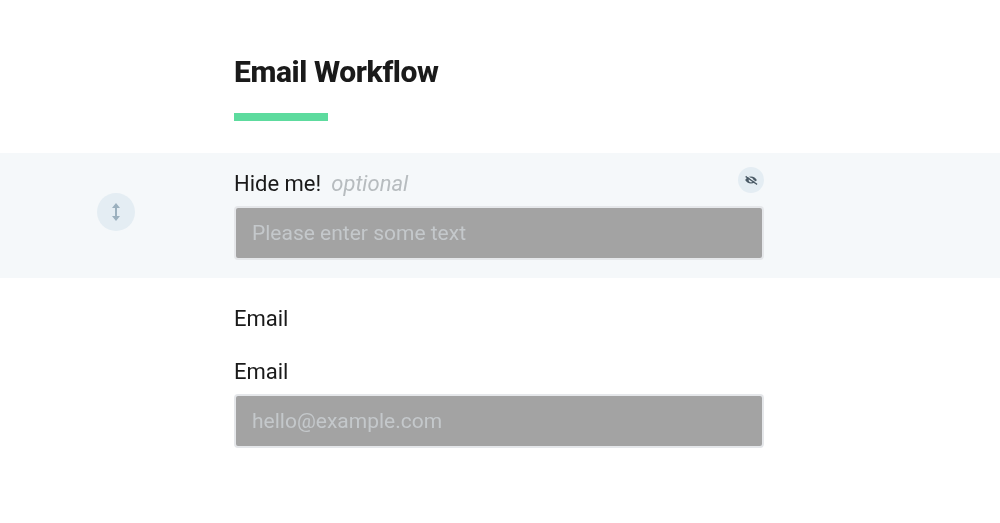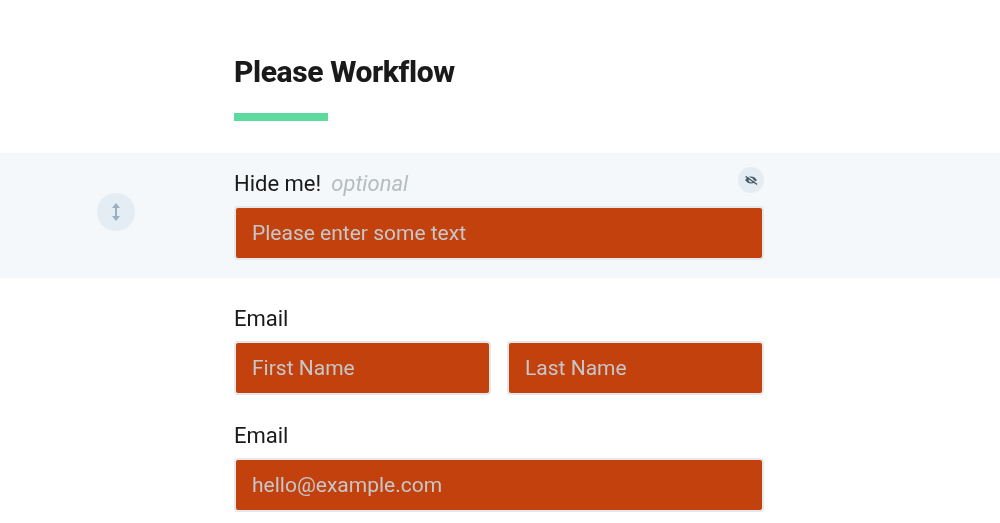--- a/index.html
+++ b/index.html
@@ -91,21 +91,21 @@
     }
     .visibility-btn svg { display:block; }
     input[type="text"], input[type="email"] {
       width: 100%;
       height: 54px;
       border: 2px solid #e5e7ea;
       border-radius: 4px;
       padding: 0 16px;
       font-size: 21px;
       color: #1a1a1a;
-      background: #c2410c;
+      background: #a3a3a3;
       outline: none;
       font-family: inherit;
     }
     input::placeholder {
       color: #c4c8cb;
       font-weight: 400;
     }
     .plain-section {
       width: 530px;
       margin-left: 234px;
@@ -116,21 +116,21 @@
       gap: 16px;
     }
     .name-row input { flex: 1; min-width: 0; }
   </style>
 </head>
 <body>
 
 <div class="container">
 
   <div class="header">
-    <h1 class="title">Please Workflow</h1>
+    <h1 class="title">Email Workflow</h1>
     <div class="progress-bar">
       <div class="progress-fill"></div>
     </div>
   </div>
 
   <div class="highlight-row">
     <div class="drag-handle">
       <span>
         <svg width="12" height="18" viewBox="0 0 12 18" fill="none">
           <path d="M6 0 L10 5 L7 5 L7 13 L10 13 L6 18 L2 13 L5 13 L5 5 L2 5 Z" fill="#9bb0be"></path>
@@ -152,24 +152,20 @@
         </div>
       </div>
       <input type="text" placeholder="Please enter some text" style="">
     </div>
   </div>
 
   <div class="plain-section">
     <div class="label-row">
       <span class="field-label">Email</span>
     </div>
-    <div class="name-row">
-      <input type="text" placeholder="First Name" style="">
-      <input type="text" placeholder="Last Name" style="">
-    </div>
   </div>
 
   <div class="plain-section">
     <div class="label-row">
       <span class="field-label">Email</span>
     </div>
     <input type="email" placeholder="hello@example.com" style="">
   </div>
 
 </div>

